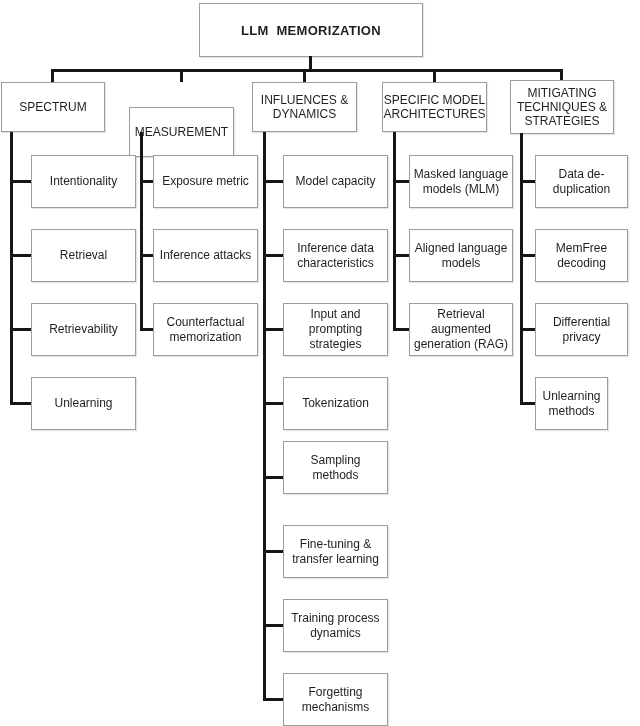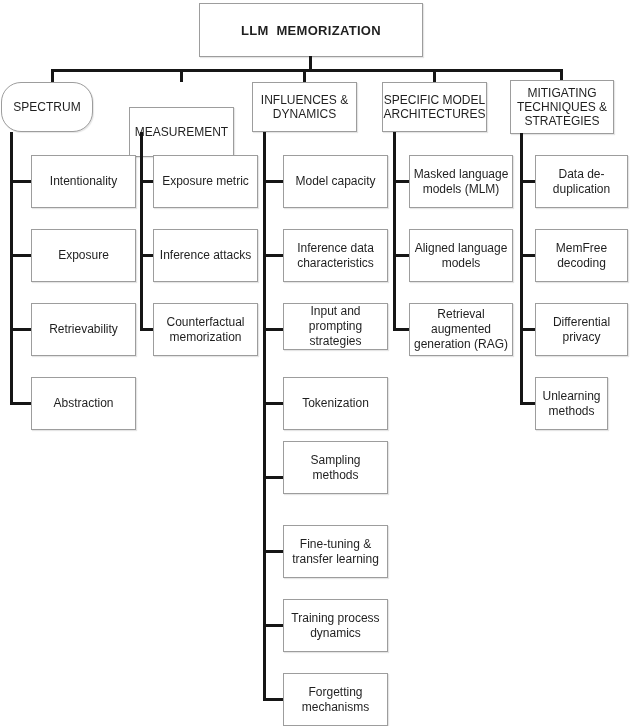--- a/index.html
+++ b/index.html
@@ -49,36 +49,36 @@
   <div class="box root" style="left:199px; top:3px; width:224px; height:54px;">LLM  MEMORIZATION</div>
 
   <div class="line" style="left:309px; top:56px; width:3px; height:14px;"></div>
   <div class="line" style="left:51px;  top:69px; width:512px; height:3px;"></div>
   <div class="line" style="left:51px;  top:69px; width:3px; height:13px;"></div>
   <div class="line" style="left:180px; top:69px; width:3px; height:13px;"></div>
   <div class="line" style="left:303px; top:69px; width:3px; height:13px;"></div>
   <div class="line" style="left:433px; top:69px; width:3px; height:13px;"></div>
   <div class="line" style="left:560px; top:69px; width:3px; height:13px;"></div>
 
-  <div class="box header" style="left:1px;   top:82px; width:92px; height:50px;border-radius:20px;">SPECTRUM</div>
+  <div class="box header" style="left:1px;   top:82px; width:104px; height:50px;">SPECTRUM</div>
   <div class="box header" style="left:129px; top:82px; width:105px; height:50px;margin-top:25px;">MEASUREMENT</div>
   <div class="box header" style="left:252px; top:82px; width:105px; height:50px;">INFLUENCES &amp; DYNAMICS</div>
   <div class="box header" style="left:382px; top:82px; width:105px; height:50px;">SPECIFIC MODEL ARCHITECTURES</div>
   <div class="box header" style="left:510px; top:80px; width:104px; height:54px;">MITIGATING TECHNIQUES &amp; STRATEGIES</div>
 
   <div class="line" style="left:10px; top:132px; width:3px; height:273px;"></div>
   <div class="line" style="left:10px; top:180px; width:21px; height:3px;"></div>
   <div class="line" style="left:10px; top:254px; width:21px; height:3px;"></div>
   <div class="line" style="left:10px; top:328px; width:21px; height:3px;"></div>
   <div class="line" style="left:10px; top:402px; width:21px; height:3px;"></div>
 
   <div class="box child" style="left:31px; top:155px; width:105px; height:53px;text-align:center;">Intentionality</div>
-  <div class="box child" style="left:31px; top:229px; width:105px; height:53px;">Exposure</div>
+  <div class="box child" style="left:31px; top:229px; width:105px; height:53px;">Retrieval</div>
   <div class="box child" style="left:31px; top:303px; width:105px; height:53px;">Retrievability</div>
-  <div class="box child" style="left:31px; top:377px; width:105px; height:53px;">Abstraction</div>
+  <div class="box child" style="left:31px; top:377px; width:105px; height:53px;">Unlearning</div>
 
   <div class="line" style="left:140px; top:132px; width:3px; height:199px;"></div>
   <div class="line" style="left:140px; top:180px; width:13px; height:3px;"></div>
   <div class="line" style="left:140px; top:254px; width:13px; height:3px;"></div>
   <div class="line" style="left:140px; top:328px; width:13px; height:3px;"></div>
 
   <div class="box child" style="left:153px; top:155px; width:105px; height:53px;">Exposure metric</div>
   <div class="box child" style="left:153px; top:229px; width:105px; height:53px;">Inference attacks</div>
   <div class="box child" style="left:153px; top:303px; width:105px; height:53px;">Counterfactual memorization</div>
 
@@ -87,21 +87,21 @@
   <div class="line" style="left:263px; top:254px; width:20px; height:3px;"></div>
   <div class="line" style="left:263px; top:328px; width:20px; height:3px;"></div>
   <div class="line" style="left:263px; top:402px; width:20px; height:3px;"></div>
   <div class="line" style="left:263px; top:476px; width:20px; height:3px;"></div>
   <div class="line" style="left:263px; top:550px; width:20px; height:3px;"></div>
   <div class="line" style="left:263px; top:624px; width:20px; height:3px;"></div>
   <div class="line" style="left:263px; top:698px; width:20px; height:3px;"></div>
 
   <div class="box child" style="left:283px; top:155px; width:105px; height:53px;">Model capacity</div>
   <div class="box child" style="left:283px; top:229px; width:105px; height:53px;">Inference data characteristics</div>
-  <div class="box child" style="left:283px; top:303px; width:105px; height:47px;">Input and prompting strategies</div>
+  <div class="box child" style="left:283px; top:303px; width:105px; height:53px;">Input and prompting strategies</div>
   <div class="box child" style="left:283px; top:377px; width:105px; height:53px;">Tokenization</div>
   <div class="box child" style="left:283px; top:441px; width:105px; height:53px;">Sampling methods</div>
   <div class="box child" style="left:283px; top:525px; width:105px; height:53px;">Fine-tuning &amp; transfer learning</div>
   <div class="box child" style="left:283px; top:599px; width:105px; height:53px;">Training process dynamics</div>
   <div class="box child" style="left:283px; top:673px; width:105px; height:53px;">Forgetting mechanisms</div>
 
   <div class="line" style="left:393px; top:132px; width:3px; height:199px;"></div>
   <div class="line" style="left:393px; top:180px; width:16px; height:3px;"></div>
   <div class="line" style="left:393px; top:254px; width:16px; height:3px;"></div>
   <div class="line" style="left:393px; top:328px; width:16px; height:3px;"></div>

